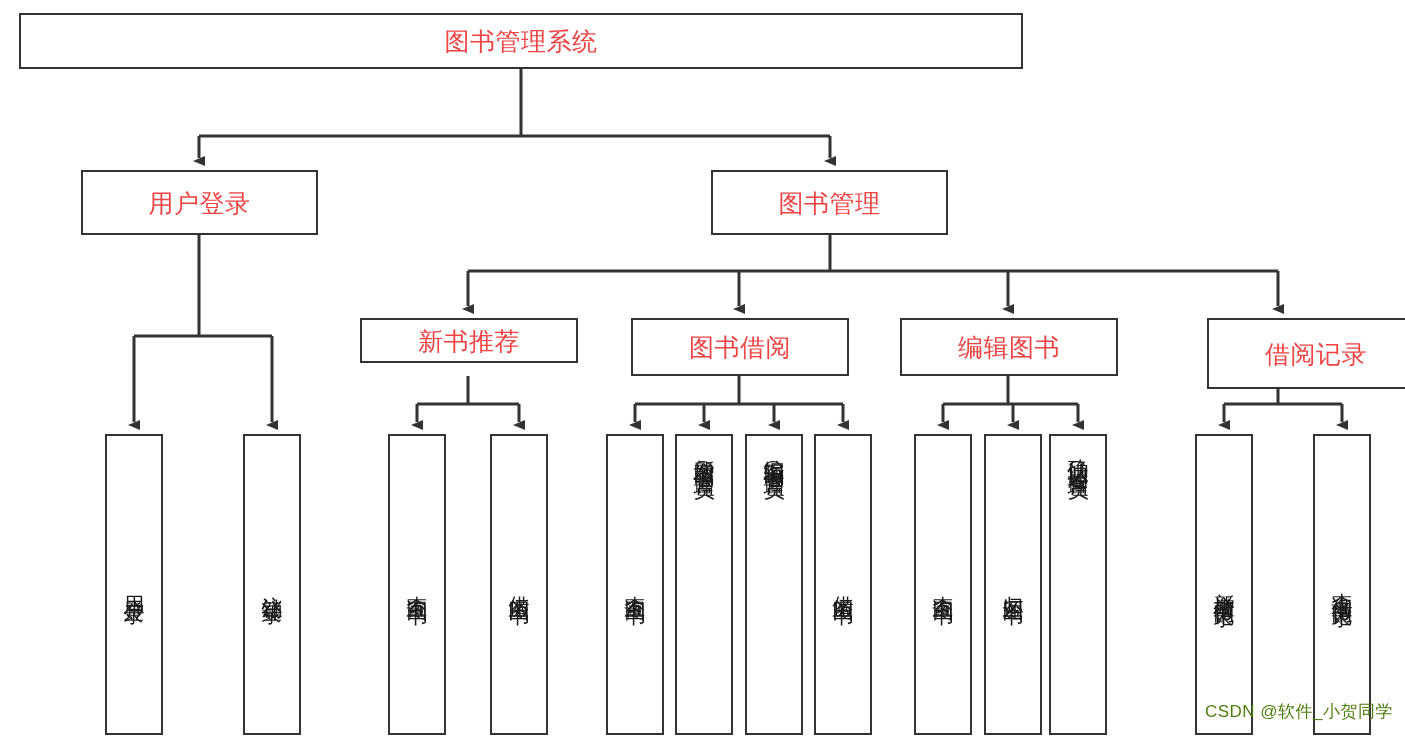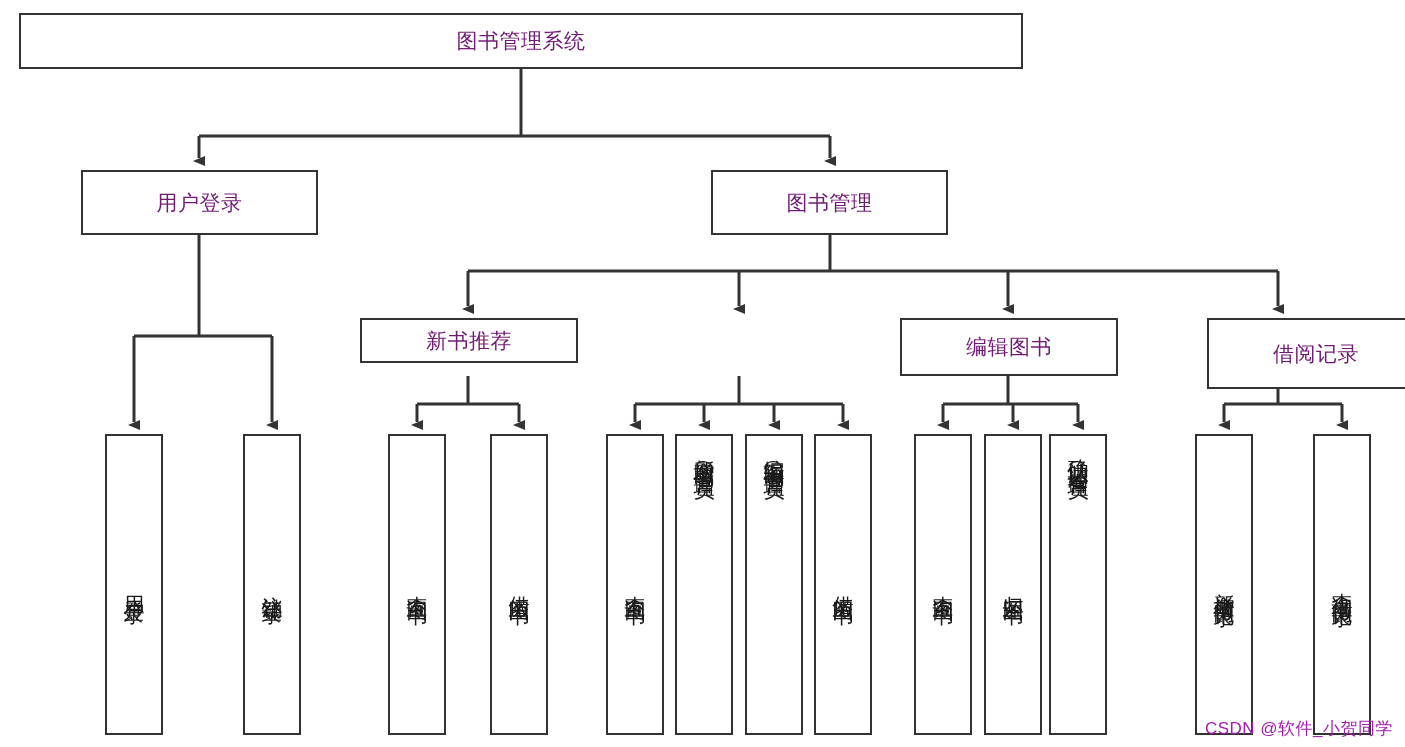--- a/index.html
+++ b/index.html
@@ -28,22 +28,22 @@
     position: absolute;
     box-sizing: border-box;
     border: 2px solid #333333;
     background: #ffffff;
     display: flex;
     align-items: center;
     justify-content: center;
     overflow: hidden;
   }
   .node-label-h {
-    font-size: 21px;
-    color: #701a75;
+    font-size: 25px;
+    color: #ef4444;
     line-height: 1.2;
     white-space: nowrap;
     letter-spacing: 0.5px;
   }
   .node-label-v {
     font-size: 21px;
     color: #1a1a1a;
     writing-mode: vertical-rl;
     text-orientation: upright;
     letter-spacing: 3px;
@@ -55,23 +55,23 @@
     justify-content: center;
     padding-top: 6px;
   }
   .leaf-box.centered {
     align-items: center;
     padding-top: 0;
   }
   #watermark {
     position: absolute;
     right: 12px;
-    bottom: 7px;
+    bottom: 24px;
     font-size: 17px;
-    color: #a21caf;
+    color: #4d7c0f;
     white-space: nowrap;
     letter-spacing: 0.5px;
   }
 </style>
 </head>
 <body>
 
 <div id="diagram-root">
 
   <svg id="diagram-svg" viewBox="0 0 1405 747">
@@ -131,20 +131,23 @@
   <div class="node-box" style="left:81px; top:170px; width:237px; height:65px;">
     <span class="node-label-h">用户登录</span>
   </div>
   <div class="node-box" style="left:711px; top:170px; width:237px; height:65px;">
     <span class="node-label-h">图书管理</span>
   </div>
 
   <div class="node-box" style="left:360px; top:318px; width:218px; height:45px;">
     <span class="node-label-h">新书推荐</span>
   </div>
+  <div class="node-box" style="left:631px; top:318px; width:218px; height:58px;">
+    <span class="node-label-h">图书借阅</span>
+  </div>
   <div class="node-box" style="left:900px; top:318px; width:218px; height:58px;">
     <span class="node-label-h">编辑图书</span>
   </div>
   <div class="node-box" style="left:1207px; top:318px; width:218px; height:71px;">
     <span class="node-label-h">借阅记录</span>
   </div>
 
   <div class="node-box leaf-box centered" style="left:105px; top:434px; width:58px; height:301px;">
     <span class="node-label-v">用户登录</span>
   </div>

